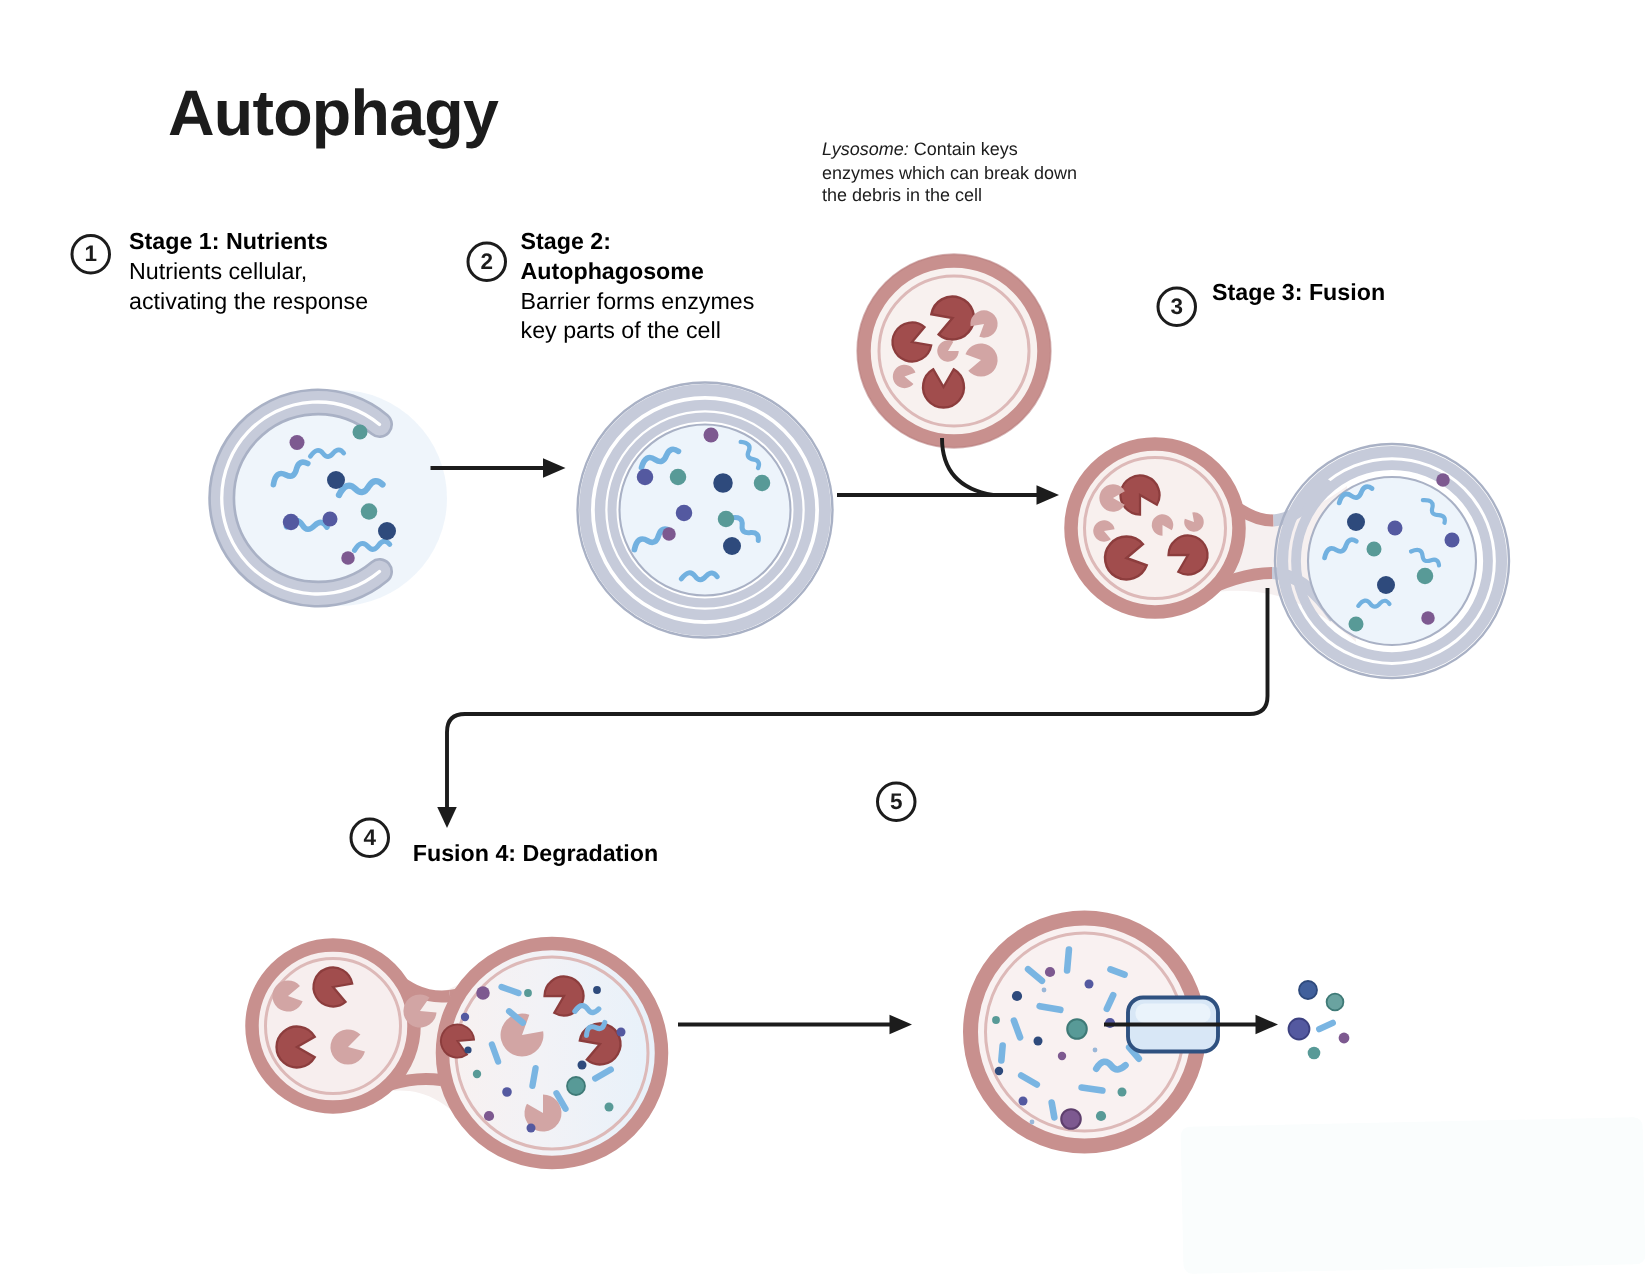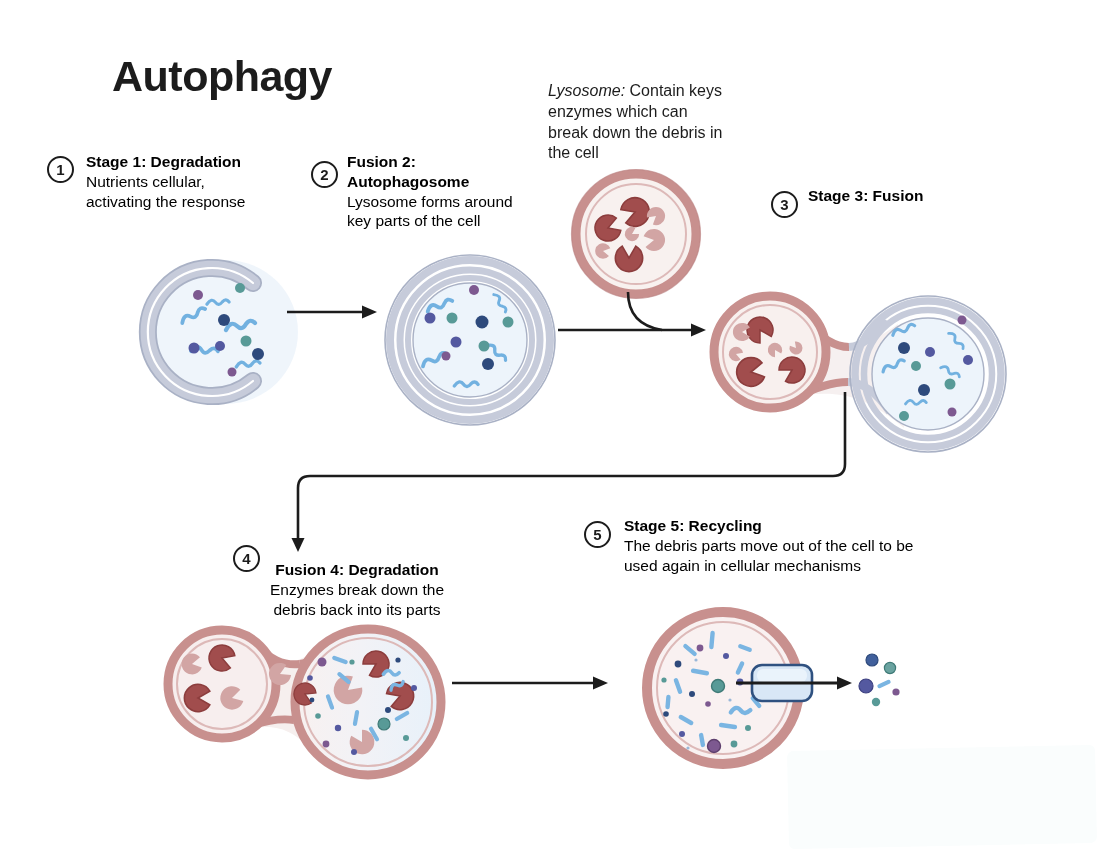--- a/index.html
+++ b/index.html
@@ -17,23 +17,23 @@
     left: 112px;
     top: 52px;
     font-size: 43px;
     font-weight: 700;
     letter-spacing: -0.5px;
     color: #1c1c1c;
   }
   .note {
     position: absolute;
     left: 548px;
-    top: 81px;
+    top: 92px;
     width: 180px;
-    font-size: 16px;
+    font-size: 12px;
     line-height: 1.3;
     color: #1c1c1c;
   }
   .note .term { font-style: italic; }
   .num-badge {
     position: absolute;
     width: 27px;
     height: 27px;
     border: 2px solid #1c1c1c;
     border-radius: 50%;
@@ -323,48 +323,43 @@
   <h1 class="main-title text-layer-item">Autophagy</h1>
 
   <div class="note text-layer-item">
     <span class="term">Lysosome:</span><span> Contain keys enzymes which can break down the debris in the cell</span>
   </div>
 
   <div class="num-badge text-layer-item" style="left:47px; top:156px;">
     <span>1</span>
   </div>
   <div class="stage-text text-layer-item" style="left:86px; top:152px; width:180px;">
-    <div class="stage-title">Stage 1: Degradation</div>
+    <div class="stage-title">Stage 1: Nutrients</div>
     <div>Nutrients cellular, activating the response</div>
   </div>
 
   <div class="num-badge text-layer-item" style="left:311px; top:161px;">
     <span>2</span>
   </div>
   <div class="stage-text text-layer-item" style="left:347px; top:152px; width:172px;">
-    <div class="stage-title">Fusion 2: Autophagosome</div>
-    <div>Lysosome forms around key parts of the cell</div>
+    <div class="stage-title">Stage 2: Autophagosome</div>
+    <div>Barrier forms enzymes key parts of the cell</div>
   </div>
 
   <div class="num-badge text-layer-item" style="left:771px; top:191px;">
     <span>3</span>
   </div>
   <div class="stage-text text-layer-item" style="left:808px; top:186px; width:208px;">
     <div class="stage-title">Stage 3: Fusion</div>
   </div>
 
   <div class="num-badge text-layer-item" style="left:233px; top:545px;">
     <span>4</span>
   </div>
   <div class="stage-text centered text-layer-item" style="left:252px; top:560px; width:210px;">
     <div class="stage-title">Fusion 4: Degradation</div>
-    <div>Enzymes break down the debris back into its parts</div>
   </div>
 
   <div class="num-badge text-layer-item" style="left:584px; top:521px;">
     <span>5</span>
   </div>
-  <div class="stage-text text-layer-item" style="left:624px; top:516px; width:310px;">
-    <div class="stage-title">Stage 5: Recycling</div>
-    <div>The debris parts move out of the cell to be used again in cellular mechanisms</div>
-  </div>
 
 </div>
 
 </body></html>

